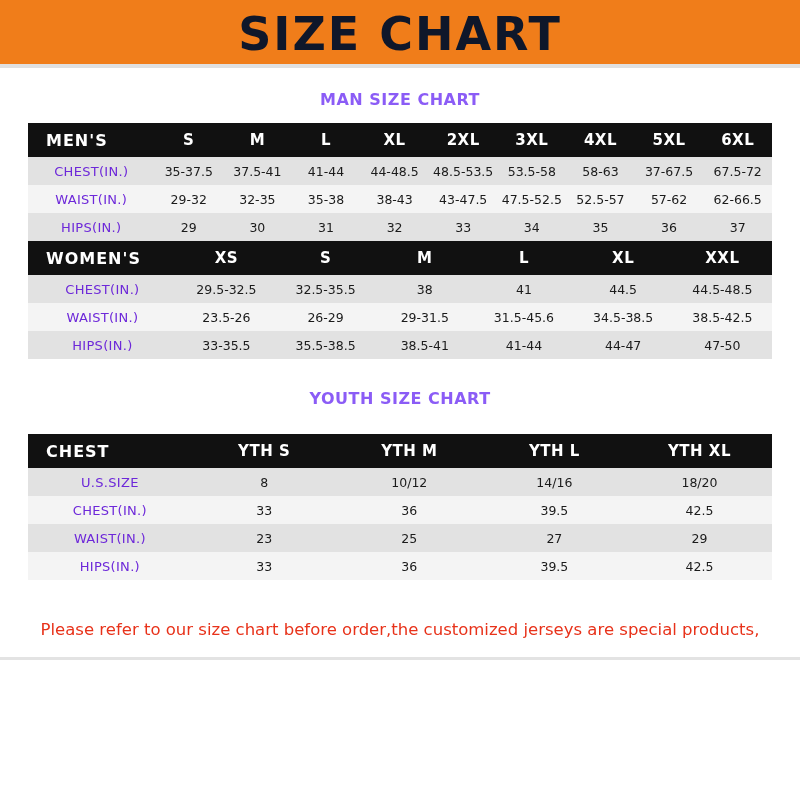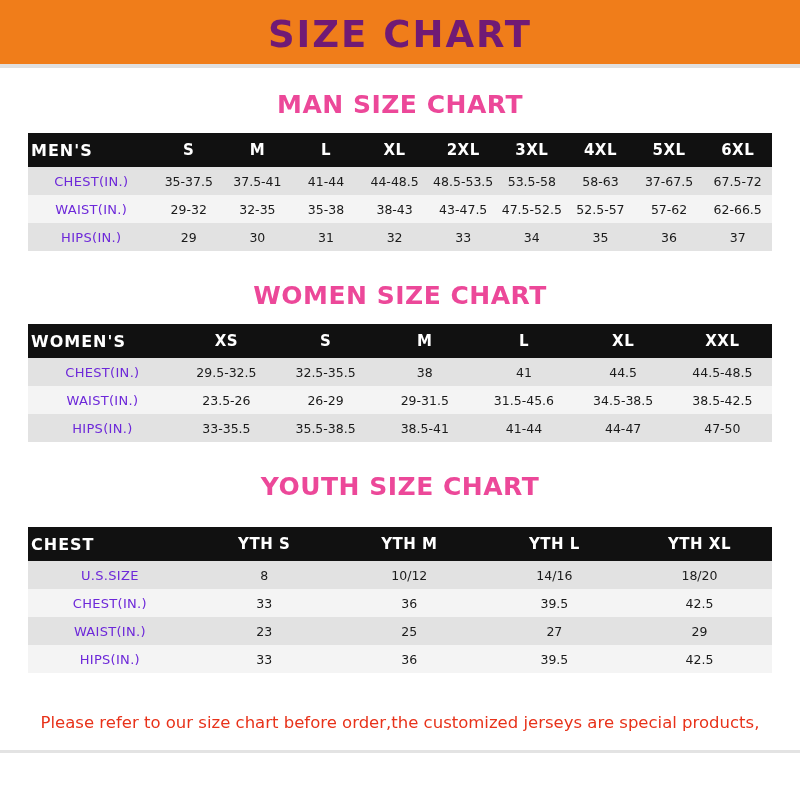--- a/index.html
+++ b/index.html
@@ -25,46 +25,46 @@
     height: 68px;
     background: #f07d1a;
     display: flex;
     align-items: center;
     justify-content: center;
     position: relative;
   }
   .banner-title {
     font-family: "DejaVu Sans", sans-serif;
     font-weight: bold;
-    font-size: 37px;
+    font-size: 46px;
     letter-spacing: 2px;
-    color: #701a75;
+    color: #0f172a;
     line-height: 1;
     text-align: center;
   }
   .banner::after {
     content: "";
     position: absolute;
     left: 0;
     right: 0;
     bottom: 0;
     height: 4px;
     background: #e0e0e0;
   }
   
   .section {
     padding: 0 28px;
   }
   .section-title {
     text-align: center;
     font-family: "DejaVu Sans", sans-serif;
     font-weight: bold;
-    font-size: 25px;
+    font-size: 16px;
     letter-spacing: 0.5px;
-    color: #ec4899;
+    color: #8b5cf6;
   }
   .t-man { margin-top: 22px; margin-bottom: 14px; }
   .t-women { margin-top: 30px; margin-bottom: 14px; }
   .t-youth { margin-top: 30px; margin-bottom: 26px; }
 
   table {
     width: 100%;
     border-collapse: collapse;
     table-layout: fixed;
   }
@@ -81,21 +81,21 @@
   thead th {
     background: #111111;
     color: #ffffff;
     font-weight: bold;
     font-size: 15px;
     height: 34px;
     letter-spacing: 0.5px;
   }
   thead th.rowhead {
     text-align: left;
-    padding-left: 3px;
+    padding-left: 18px;
     font-size: 16px;
     letter-spacing: 1px;
   }
   tbody td.rowhead {
     text-align: center;
     font-size: 13px;
     letter-spacing: 0.3px;
     color: #6d28d9;
   }
   tbody tr.odd td { background: #e2e2e2; }
@@ -197,21 +197,20 @@
           <td>34</td>
           <td>35</td>
           <td>36</td>
           <td>37</td>
         </tr>
       </tbody>
     </table>
   </div>
 
   <div class="section">
-    <div class="section-title t-women">WOMEN SIZE CHART</div>
     <table class="women">
       <colgroup>
         <col class="c0">
           <col>
           <col>
           <col>
           <col>
           <col>
           <col>
       </colgroup>

